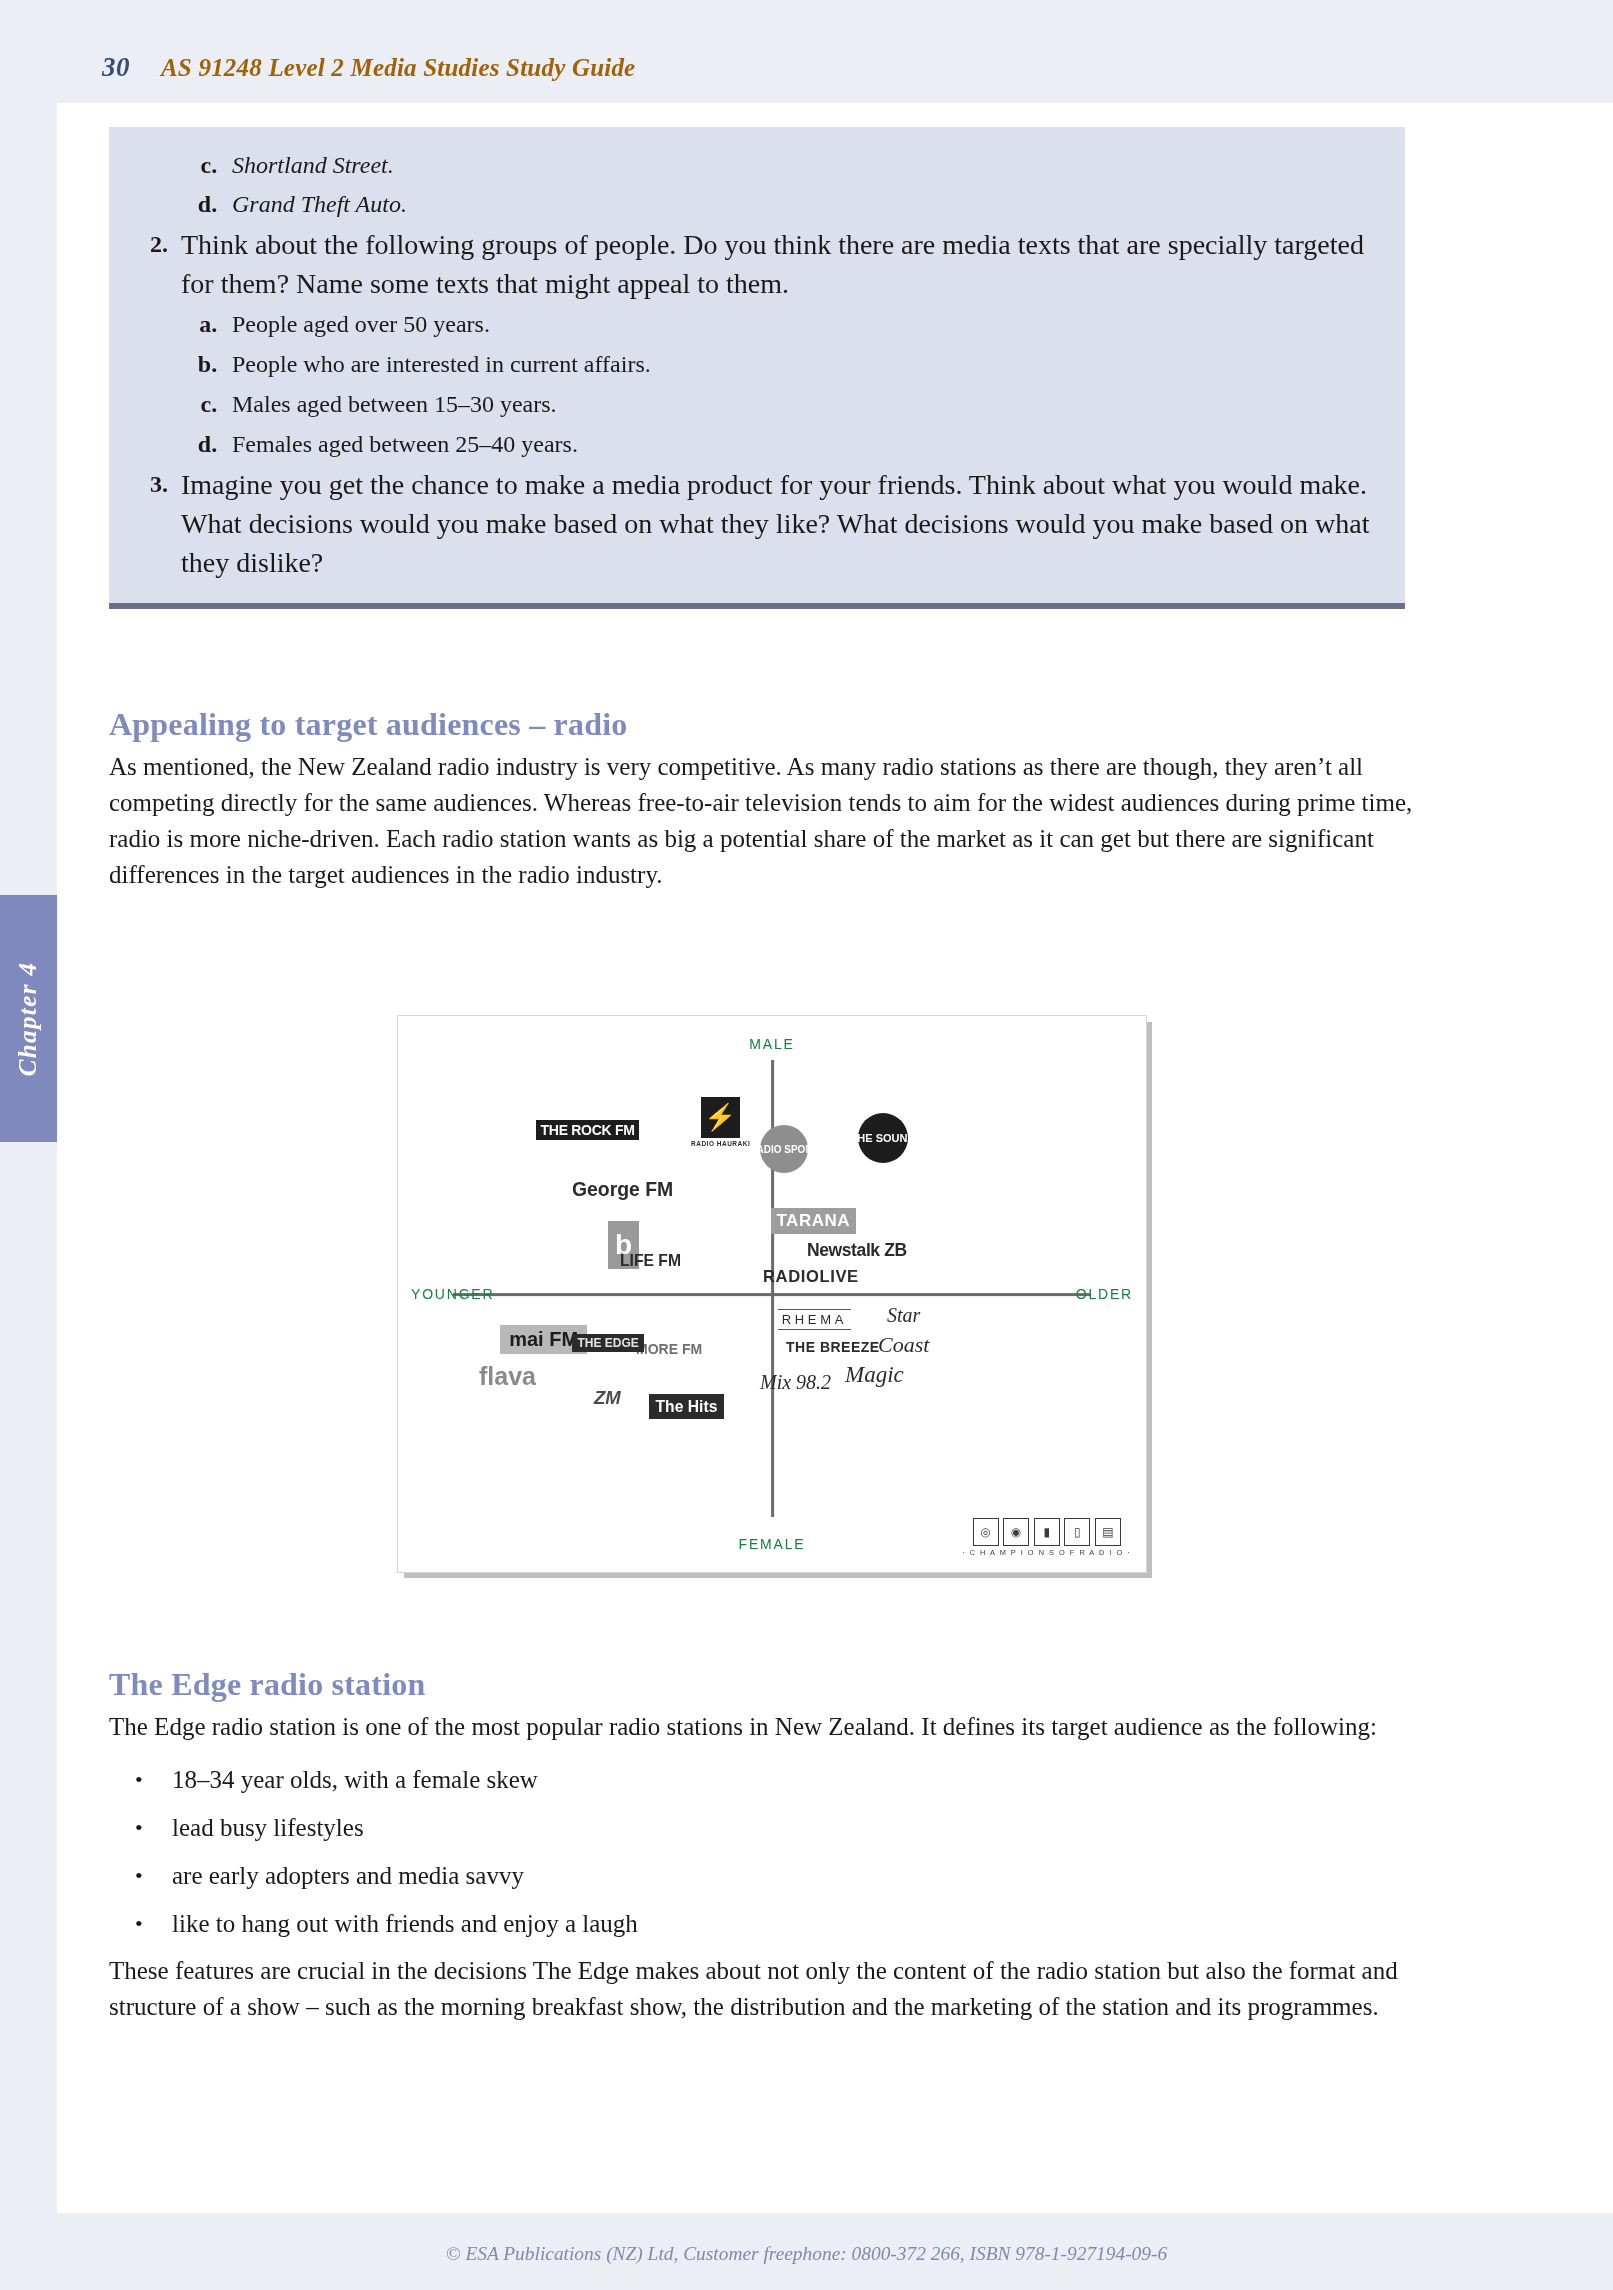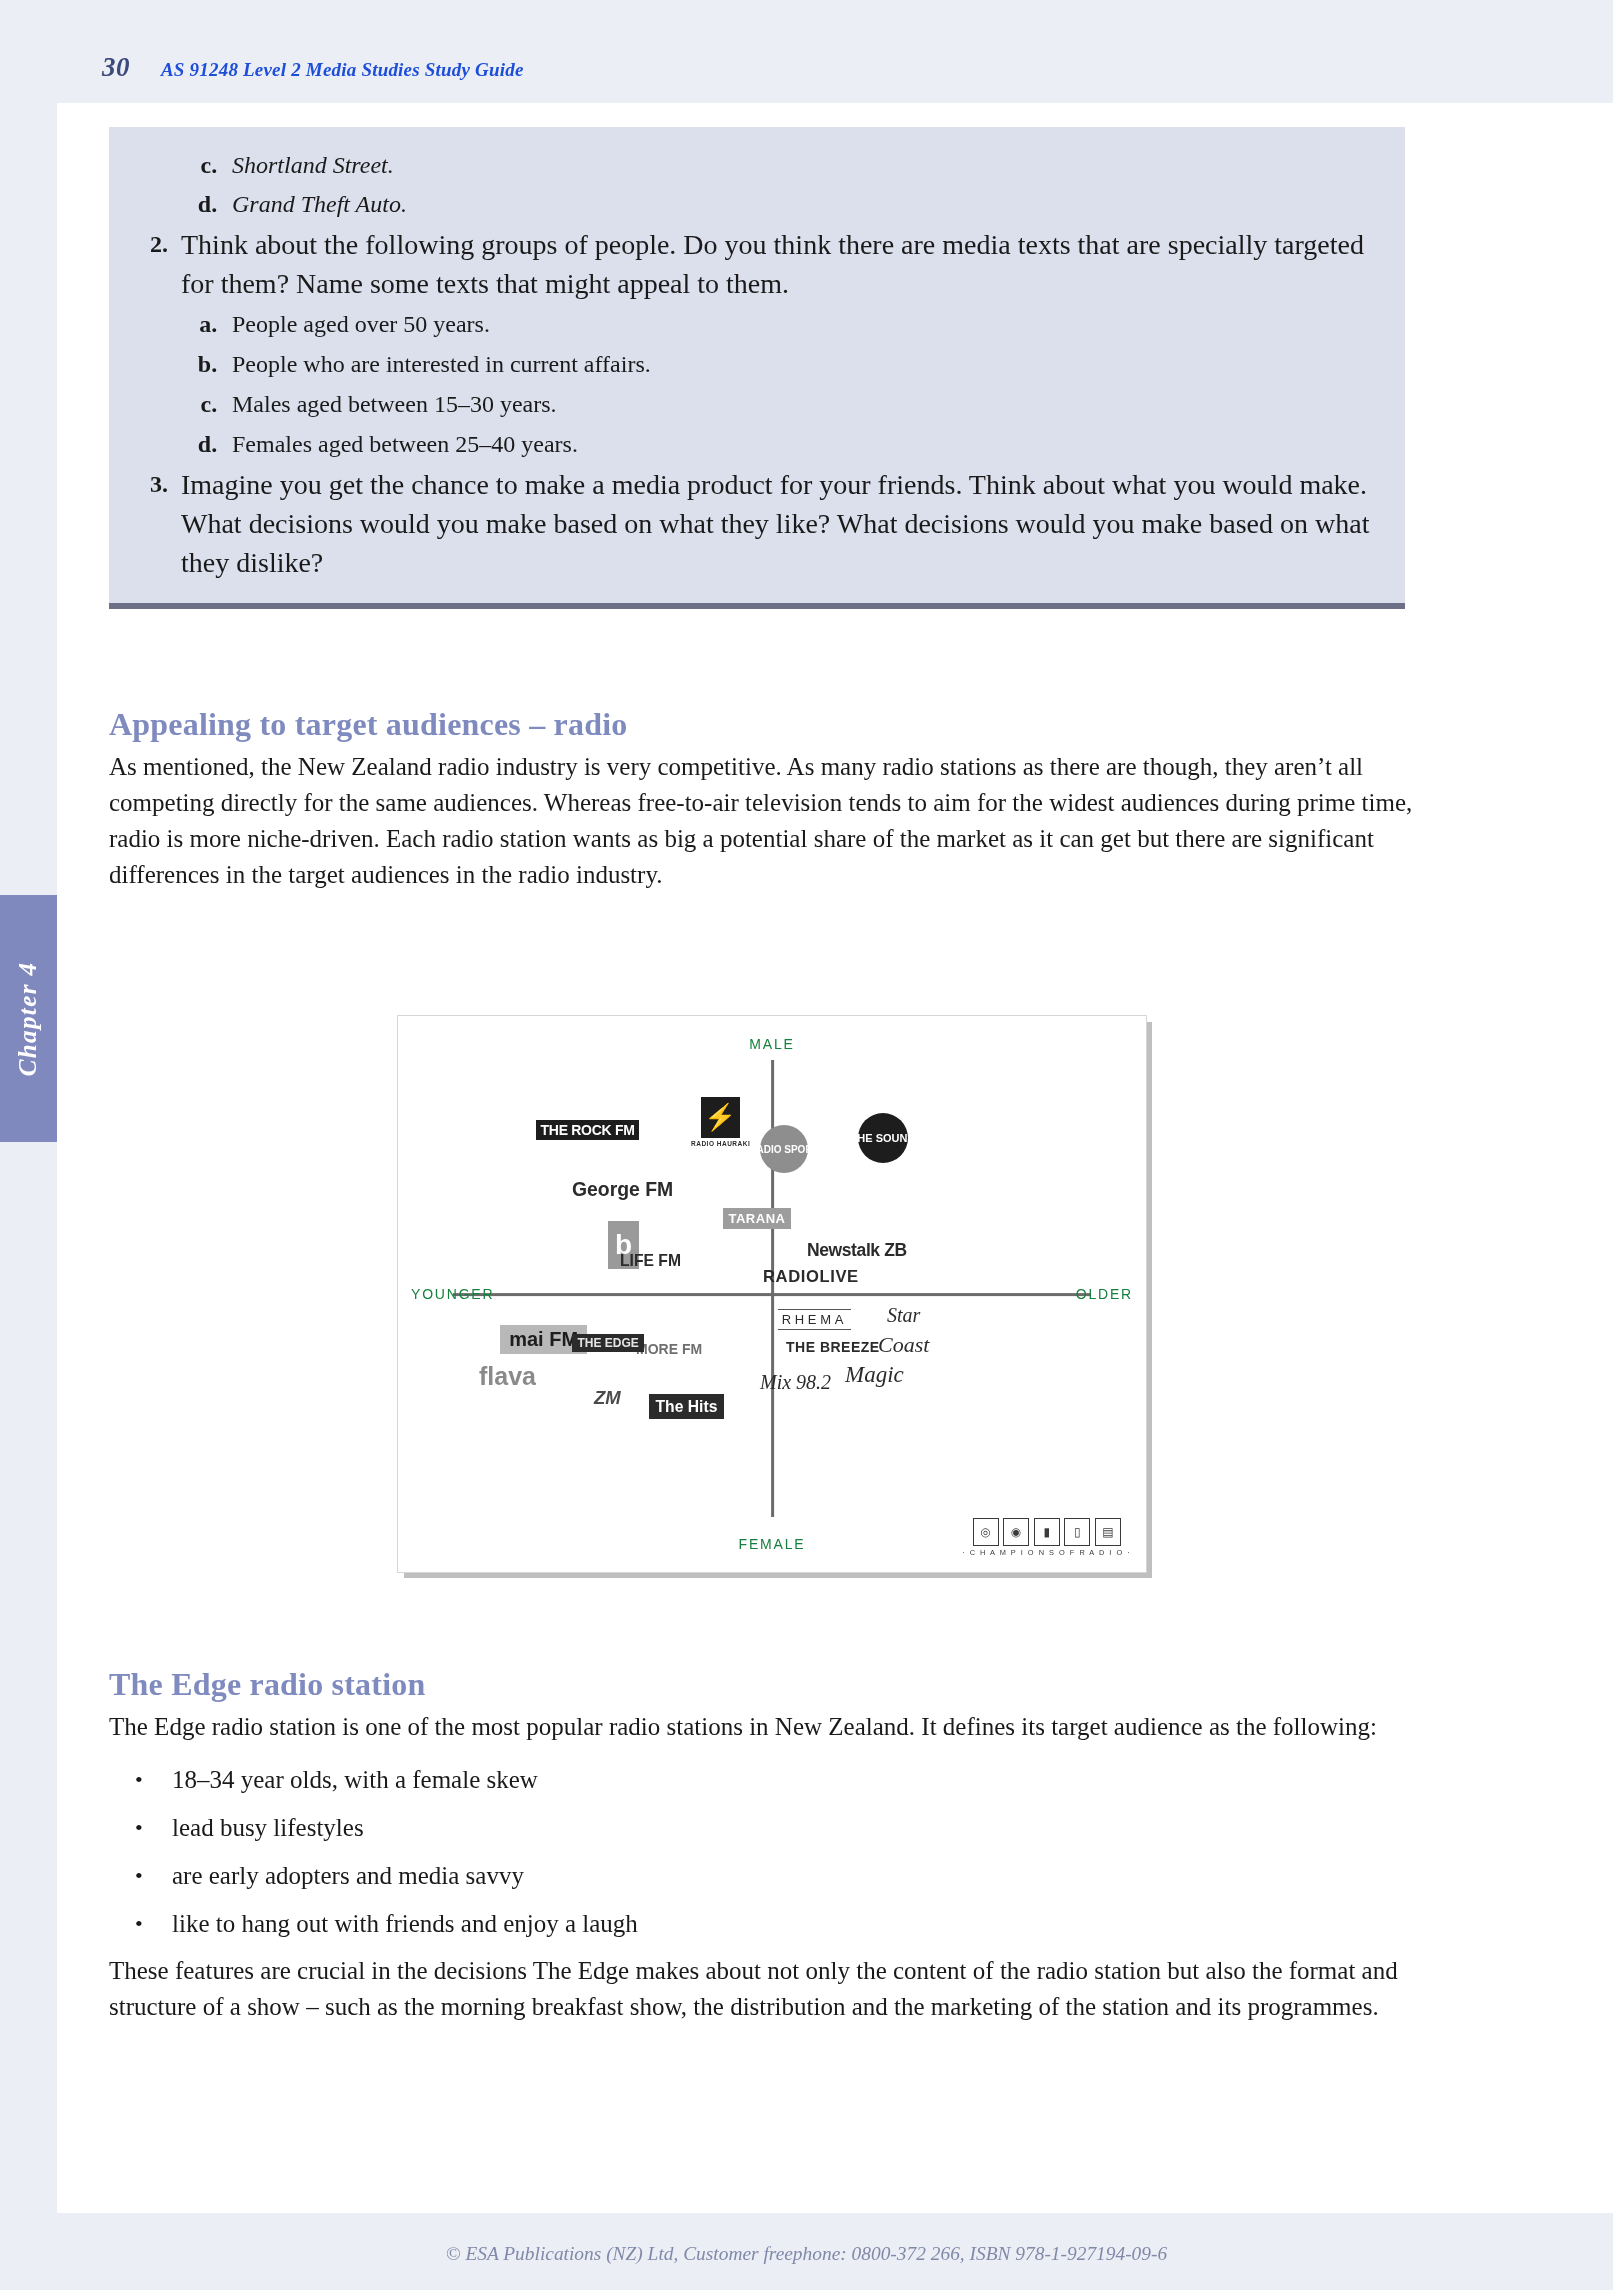--- a/index.html
+++ b/index.html
@@ -53,22 +53,22 @@
     font-weight: bold;
     font-style: italic;
     font-size: 27px;
     color: #3c4a7a;
     letter-spacing: 0.5px;
   }
   .header-title {
     font-family: "Liberation Serif", serif;
     font-weight: bold;
     font-style: italic;
-    font-size: 19px;
-    color: #1d4ed8;
+    font-size: 25px;
+    color: #a16207;
     letter-spacing: 0.2px;
   }
 
   
   .chapter-tab {
     position: absolute;
     left: 0;
     top: 895px;
     width: 57px;
     height: 247px;
@@ -426,21 +426,21 @@
         <div class="logo-circle">THE SOUND</div>
       </div>
 
       <div class="logo" style="left:174px; top:162px; font-weight:bold; font-size:19.4px;">George FM</div>
 
       <div class="logo" style="left:210px; top:205px;">
         <div class="logo-grey-square">b</div>
       </div>
 
       <div class="logo" style="left:325px; top:192px;">
-        <div style="background:#9d9d9d; color:#fff; padding:2.8px 5.5px; font-weight:bold; font-size:13px; letter-spacing:0.5px;">TARANA</div>
+        <div style="background:#9d9d9d; color:#fff; padding:2.8px 5.5px; font-weight:bold; font-size:17px; letter-spacing:0.5px;margin-left:48px;">TARANA</div>
       </div>
 
       <div class="logo" style="left:409px; top:224px; font-weight:bold; font-size:17.5px; letter-spacing:-0.4px;">Newstalk ZB</div>
 
       <div class="logo" style="left:365px; top:251px; font-weight:bold; font-size:16.6px; letter-spacing:0.6px;">RADIOLIVE</div>
 
       <div class="logo" style="left:222px; top:238px; font-weight:bold; font-size:15.7px; text-align:center; line-height:14px;">LIFE FM</div>
 
       <div class="logo" style="left:102px; top:309px;">
         <div style="background:#b8b8b8; color:#1d1d1d; padding:2.8px 9.2px; font-weight:bold; font-size:20px;">mai FM</div>

